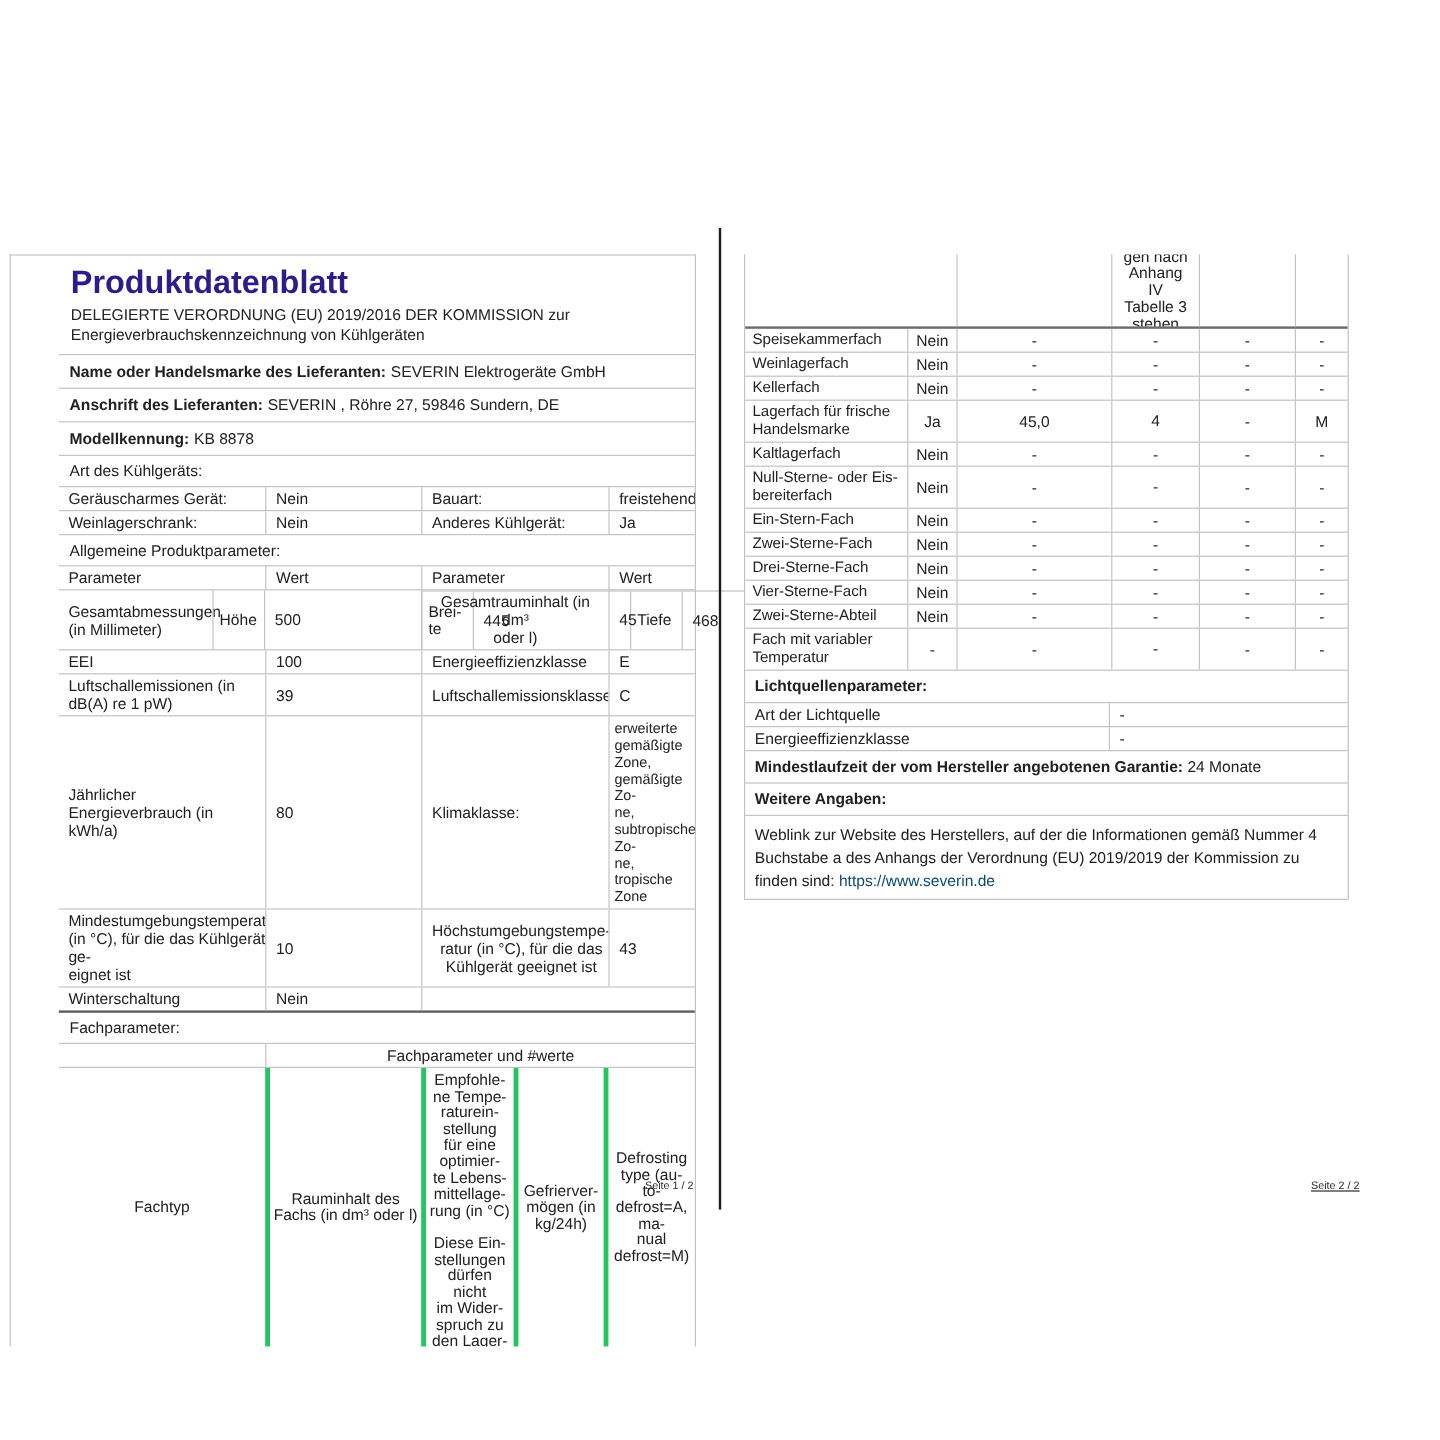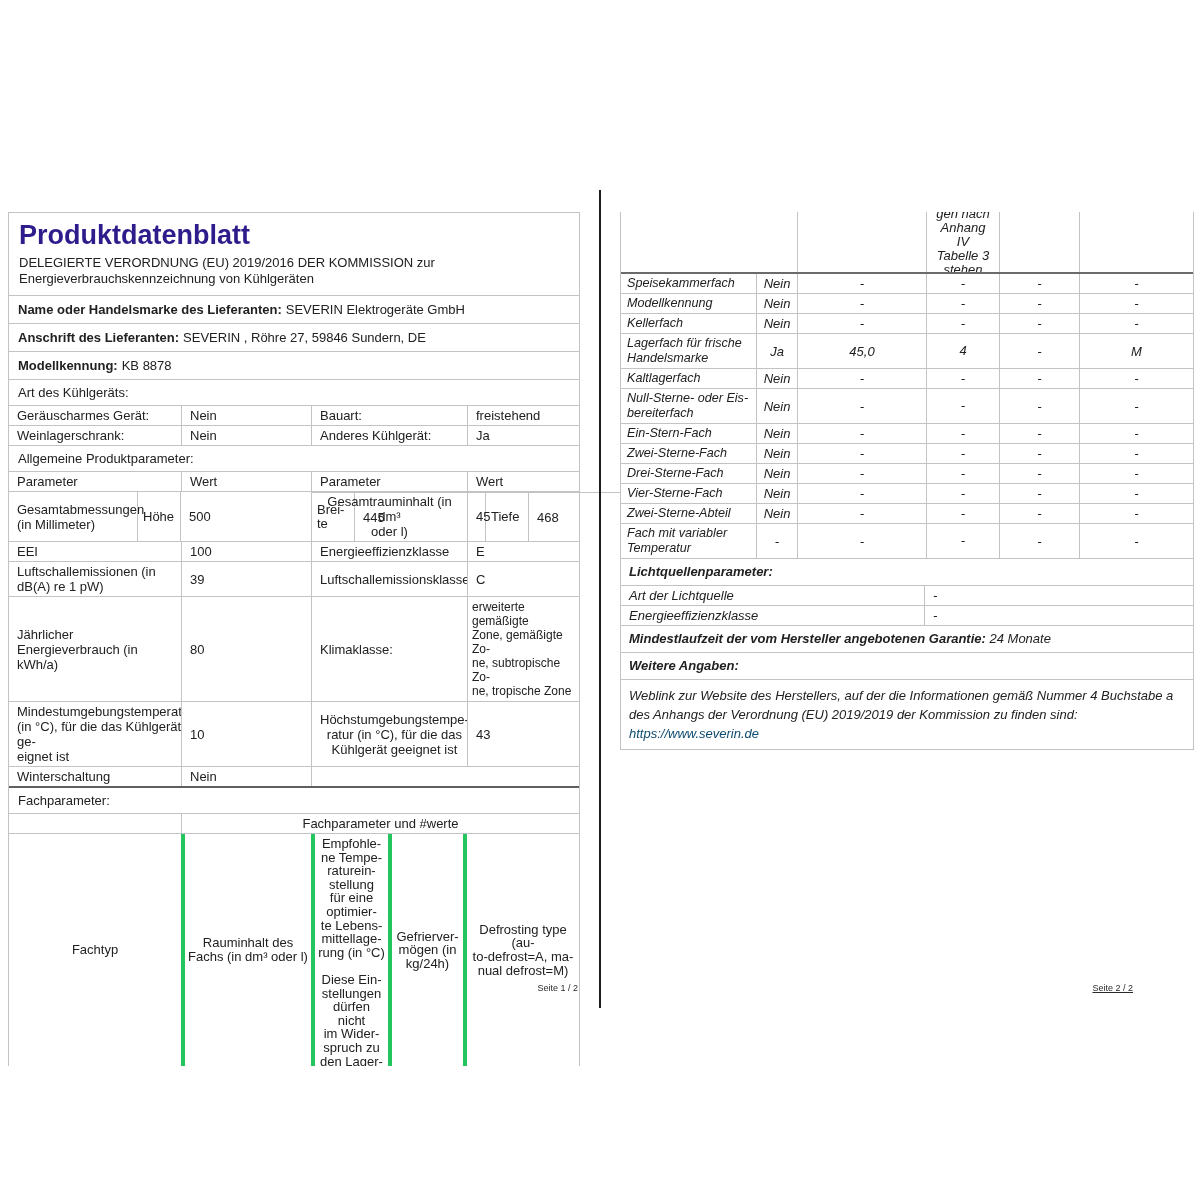--- a/index.html
+++ b/index.html
@@ -3,21 +3,21 @@
 <meta charset="utf-8">
 <style>
   html,body{margin:0;padding:0;}
   body{
     width:1200px;height:1200px;background:#ffffff;position:relative;
     font-family:"Liberation Sans",sans-serif;font-size:13px;color:#212121;
     overflow:hidden;
   }
   *{box-sizing:border-box;}
   
-  .page1{position:absolute;left:8px;top:212px;width:572px;border:1px solid #c3c3c3;border-bottom:none;background:#fff;}
+  .page1{position:absolute;left:8px;top:212px;width:572px;border:1px solid #c3c3c3;border-bottom:none;background:#fff;padding-left:40px;}
   .titleblock{padding:6px 10px 8px;}
   .doc-title{font-size:27px;line-height:32px;font-weight:bold;color:#2f1c8c;}
   .doc-sub{font-size:13px;line-height:16px;margin-top:4px;}
   .inforow{border-top:1px solid #c3c3c3;padding:6px 9px;line-height:15px;}
   .inforow b{margin-right:4px;}
   .sectionrow{border-top:1px solid #c3c3c3;padding:5px 9px;font-weight:normal;line-height:15px;}
   .section-dark{border-top:2px solid #5f5f5f;}
   .row{display:flex;border-top:1px solid #c3c3c3;align-items:stretch;}
   .cell{border-left:1px solid #c3c3c3;padding:2px 8px;display:flex;align-items:center;
         white-space:pre-line;line-height:15px;overflow:hidden;}
@@ -44,21 +44,21 @@
       text-align:center;white-space:pre-line;line-height:13.6px;padding:2px 3px;overflow:hidden;}
   .fc:first-child{border-left:none;}
   .fc1{width:172px;flex-shrink:0;}
   .fc2{width:130px;flex-shrink:0;}
   .fc3{width:77px;flex-shrink:0;align-items:flex-start;padding-top:3px;}
   .fc4{width:75px;flex-shrink:0;}
   .fc5{width:116px;flex:1;}
   
   .divider{position:absolute;left:599px;top:190px;width:2px;height:818px;background:#1c1c1c;}
   
-  .page2{position:absolute;left:620px;top:212px;width:574px;border-left:1px solid #c3c3c3;border-right:1px solid #c3c3c3;background:#fff;font-style:italic;}
+  .page2{position:absolute;left:620px;top:212px;width:504px;border-left:1px solid #c3c3c3;border-right:1px solid #c3c3c3;background:#fff;}
   .p2row{display:flex;border-bottom:1px solid #c3c3c3;align-items:stretch;}
   .p2head{height:62px;border-bottom:2px solid #6b6b6b;}
   .p2cell{border-left:1px solid #c3c3c3;padding:2px 6px;white-space:pre-line;line-height:15px;overflow:hidden;}
   .p2cell:first-child{border-left:none;}
   .namec{width:135px;flex-shrink:0;font-size:12.6px;display:flex;align-items:center;}
   .jac{width:41px;flex-shrink:0;display:flex;align-items:center;justify-content:center;text-align:center;}
   .pc3{width:129px;flex-shrink:0;display:flex;align-items:center;justify-content:center;text-align:center;}
   .pc4{width:73px;flex-shrink:0;display:flex;align-items:center;justify-content:center;text-align:center;line-height:14px;}
   .pc5{width:80px;flex-shrink:0;display:flex;align-items:center;justify-content:center;text-align:center;}
   .pc6{width:114px;flex:1;display:flex;align-items:center;justify-content:center;text-align:center;}
@@ -235,21 +235,21 @@
 
   <div class="p2row">
     <div class="p2cell namec">Speisekammerfach</div>
     <div class="p2cell jac">Nein</div>
     <div class="p2cell pc3">-</div>
     <div class="p2cell pc4">-</div>
     <div class="p2cell pc5">-</div>
     <div class="p2cell pc6">-</div>
   </div>
   <div class="p2row">
-    <div class="p2cell namec">Modellkennung</div>
+    <div class="p2cell namec">Weinlagerfach</div>
     <div class="p2cell jac">Nein</div>
     <div class="p2cell pc3">-</div>
     <div class="p2cell pc4">-</div>
     <div class="p2cell pc5">-</div>
     <div class="p2cell pc6">-</div>
   </div>
   <div class="p2row">
     <div class="p2cell namec">Kellerfach</div>
     <div class="p2cell jac">Nein</div>
     <div class="p2cell pc3">-</div>

